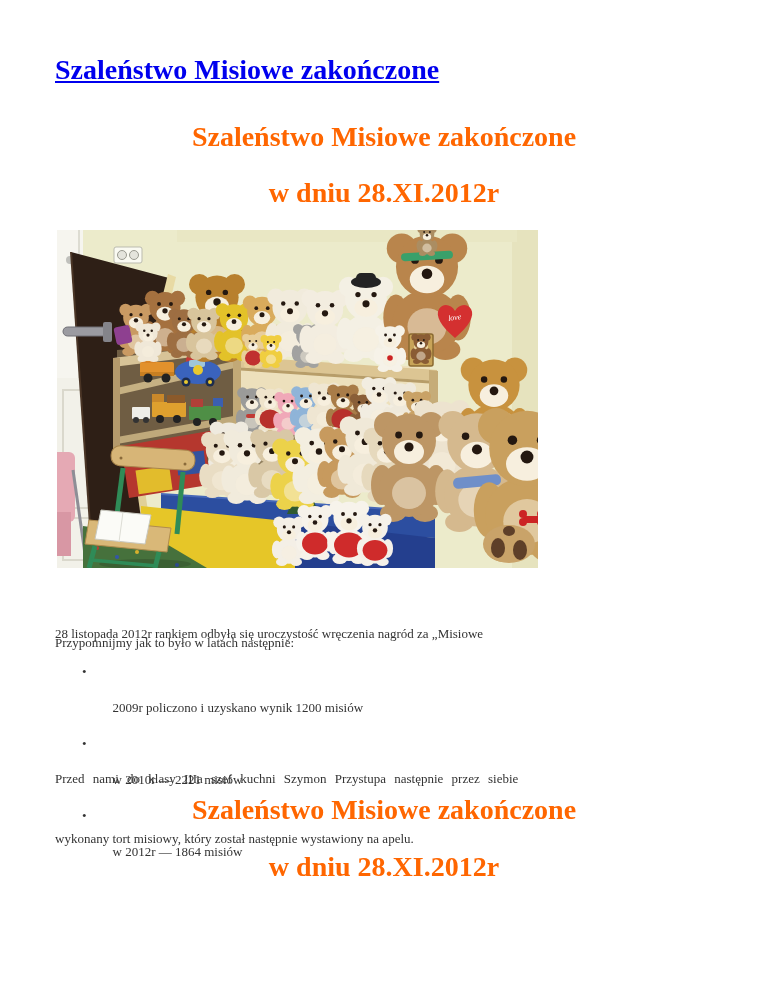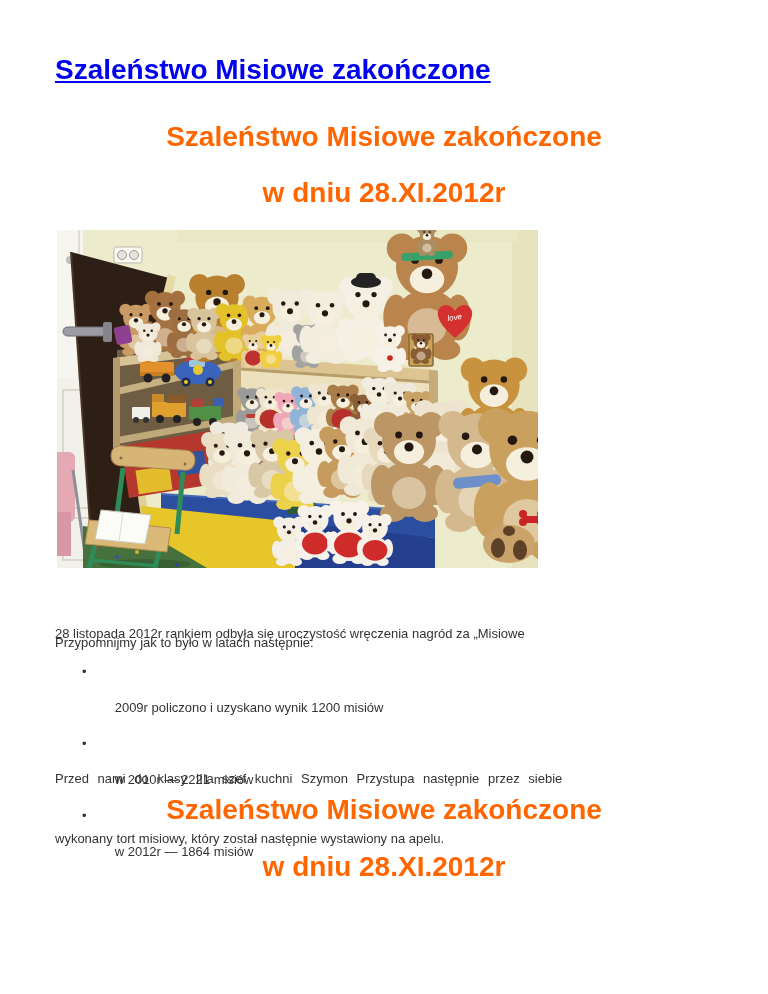--- a/index.html
+++ b/index.html
@@ -1,18 +1,18 @@
 <!DOCTYPE html>
 <html><head>
 <meta charset="utf-8">
 <style>
   html,body{margin:0;padding:0;background:#ffffff;}
   #page{
     position:relative;width:768px;height:994px;background:#ffffff;overflow:hidden;
-    font-family:Liberation Sans, sans-serif;
+    font-family:Liberation Serif, serif;
   }
   .top-link{
     position:absolute;left:55px;top:53px;
     font-size:28px;line-height:33px;font-weight:bold;
     color:#0000ee;text-decoration:underline;white-space:pre;cursor:pointer;
   }
   .h-orange{
     position:absolute;left:0;right:0;text-align:center;
     font-size:28px;line-height:38px;font-weight:bold;color:#ff6600;white-space:pre;
   }

